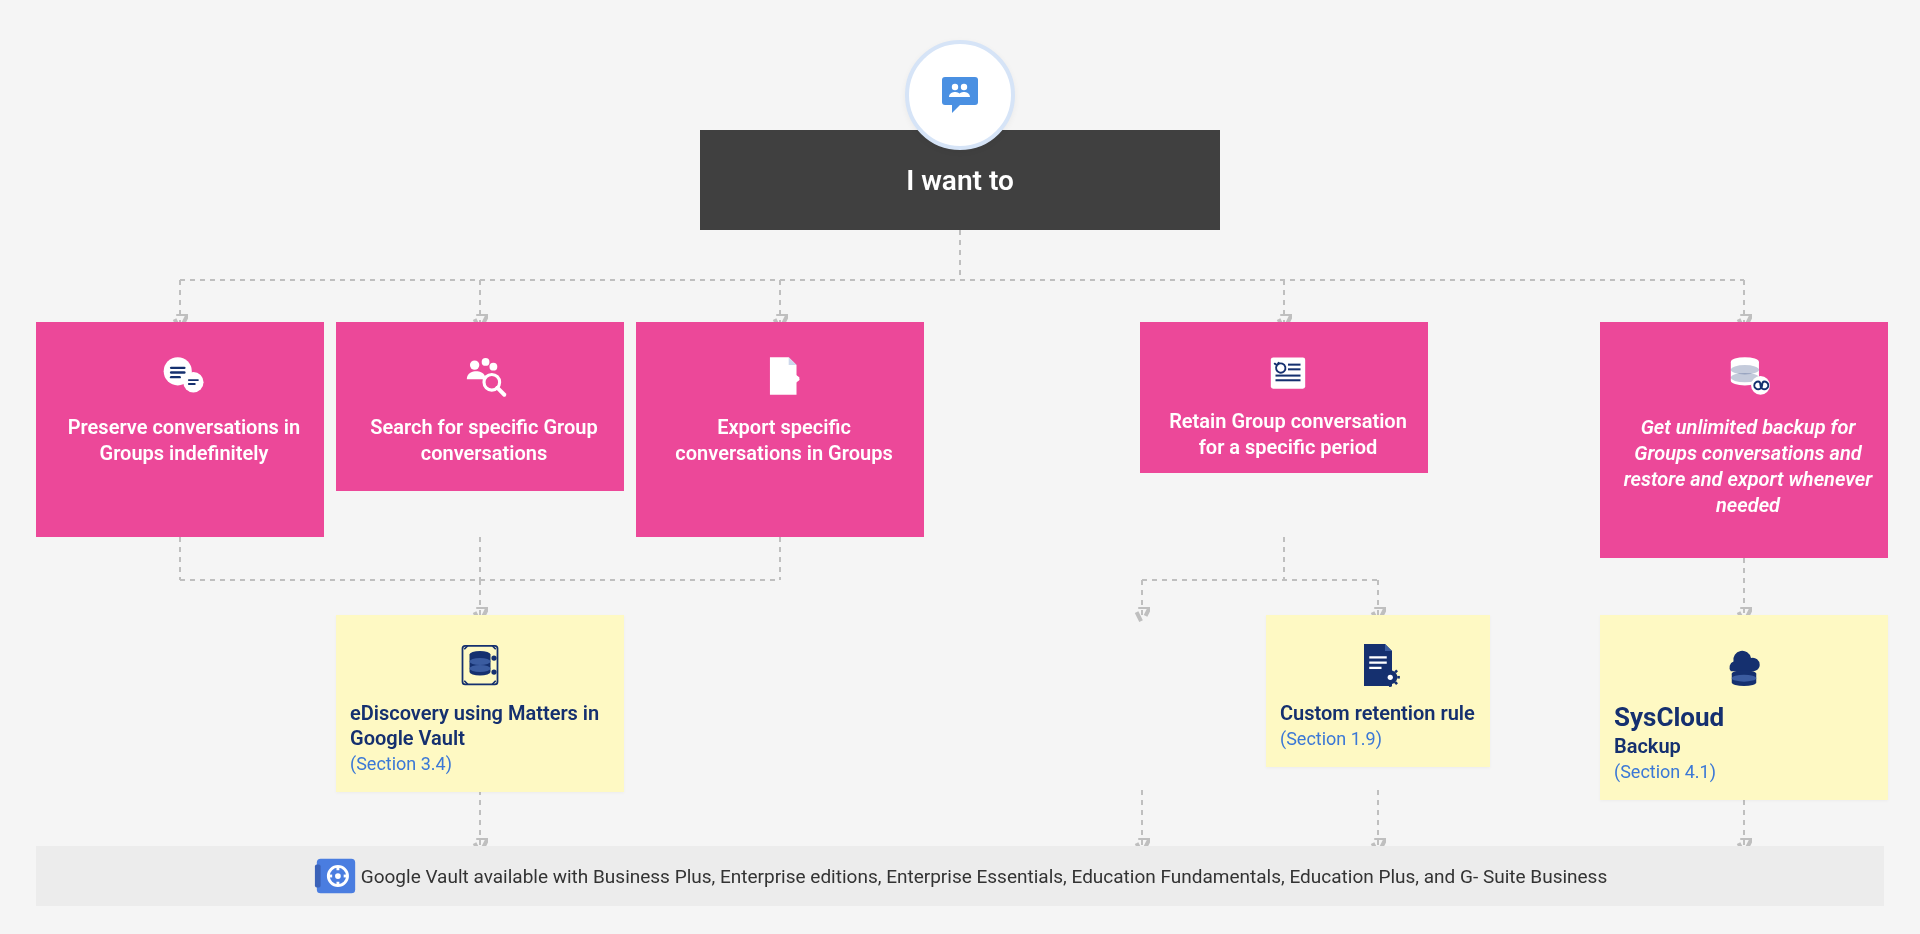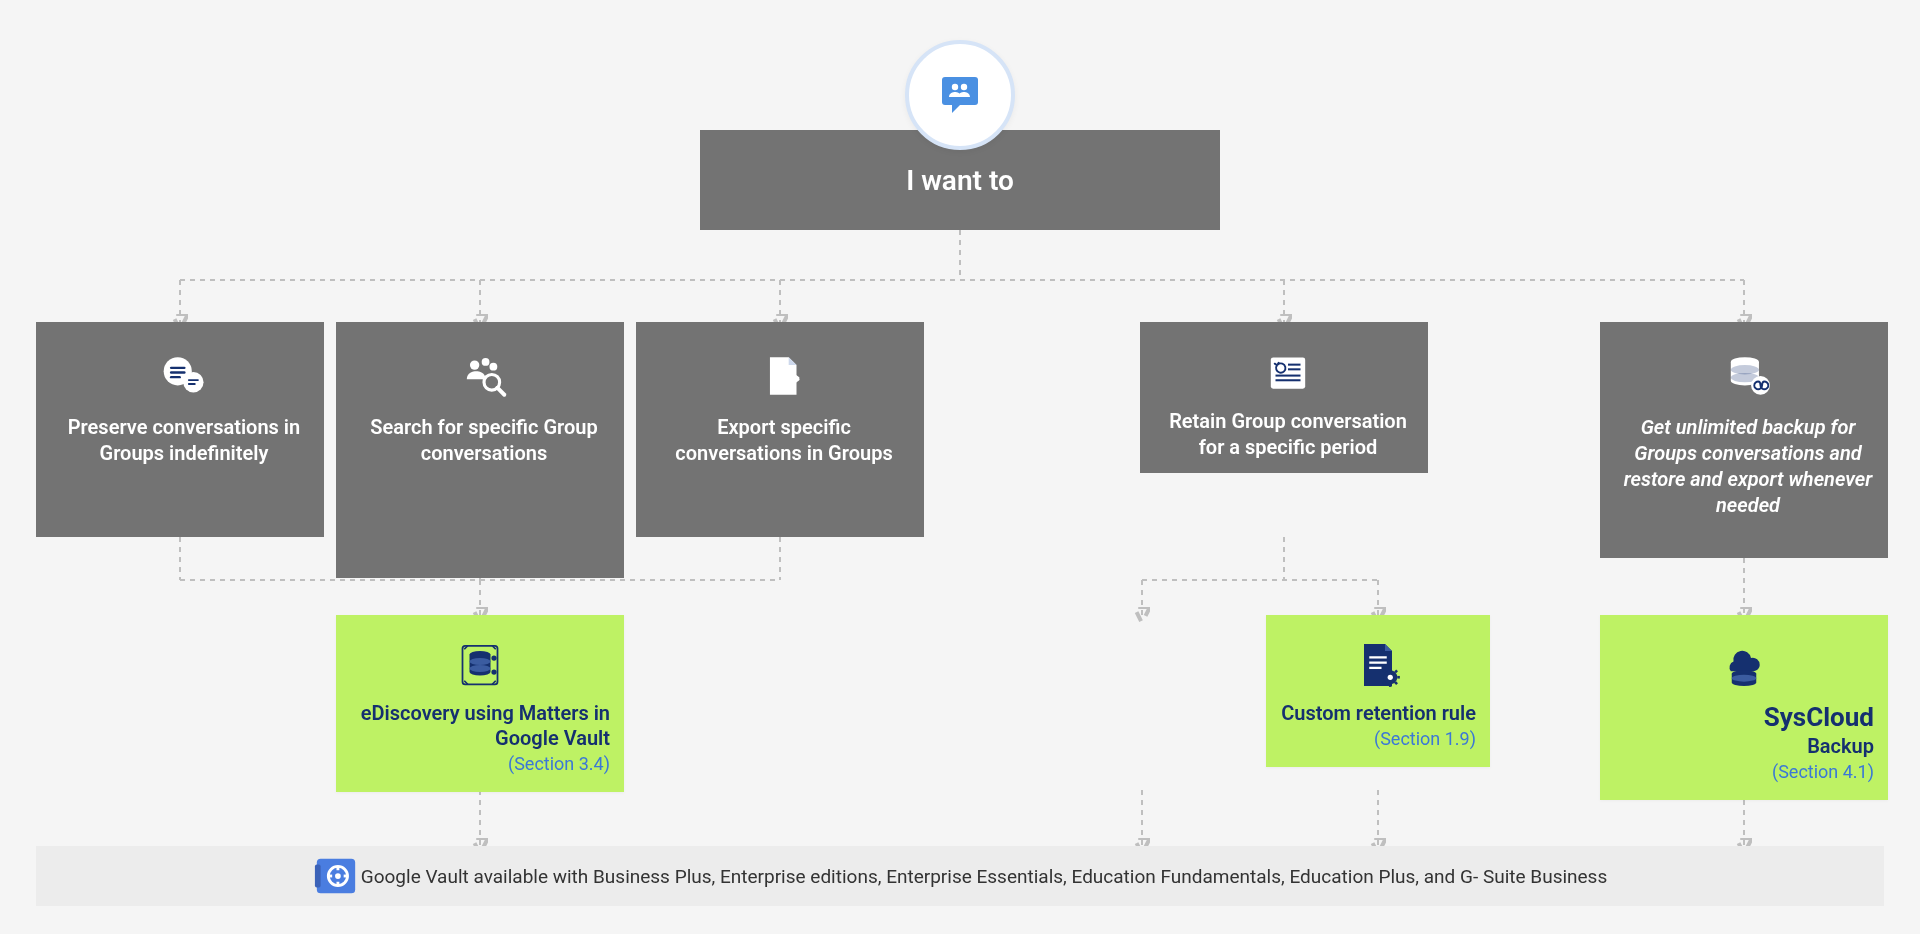--- a/index.html
+++ b/index.html
@@ -35,58 +35,58 @@
   }
   .root-circle svg { width: 48px; height: 48px; }
   
   .root-box {
     position: absolute;
     left: 50%;
     top: 130px;
     transform: translateX(-50%);
     width: 520px;
     height: 100px;
-    background: #737373;
+    background: #404040;
     color: #fff;
     display: flex;
     align-items: center;
     justify-content: center;
     font-size: 28px;
     font-weight: 600;
     z-index: 4;
   }
   
   .opt {
     position: absolute;
-    background: #737373;
+    background: #ec4899;
     color: #fff;
     text-align: center;
     padding: 20px 14px 24px 22px;
     width: 288px;
     display: flex;
     flex-direction: column;
     align-items: center;
     justify-content: flex-start;
     z-index: 4;
   }
   .opt .opt-icon { height: 56px; display:flex; align-items:center; justify-content:center; margin: 6px 0 10px 0; }
   .opt .opt-icon svg { width: 50px; height: 50px; fill:#fff; }
   .opt .opt-label { font-size: 20px; font-weight: 600; line-height: 1.3; }
   
   #opt0 { left: 36px;  top: 322px; height: 215px; }
-  #opt1 { left: 336px; top: 322px; height: 256px; }
+  #opt1 { left: 336px; top: 322px; height: 169px; }
   #opt2 { left: 636px; top: 322px; height: 215px; }
   #opt3 { left: 1140px; top: 322px; height: 151px; }
   #opt4 { left: 1600px; top: 322px; height: 236px; font-style: italic; }
 
   
   .res {
     position: absolute;
-    background: #bef264;
-    text-align: right;
+    background: #fef9c3;
+    text-align: left;
     padding: 18px 14px 18px 14px;
     z-index: 4;
     box-shadow: 0 1px 3px rgba(0,0,0,0.04);
   }
   .res .res-icon { display:flex; align-items:center; justify-content:center; margin: 4px 0 8px 0; }
   .res .res-icon svg { width: 56px; height: 56px; }
   .res .res-title { color:#15306f; font-weight:600; font-size:20px; line-height:1.25; }
   .res .res-title .syscloud-bold { font-size:26px; font-weight:700; }
   .res .res-link { color:#3b78d6; font-size:18px; margin-top:2px; }
   #res0 { left: 336px; top: 615px; width: 288px; }

